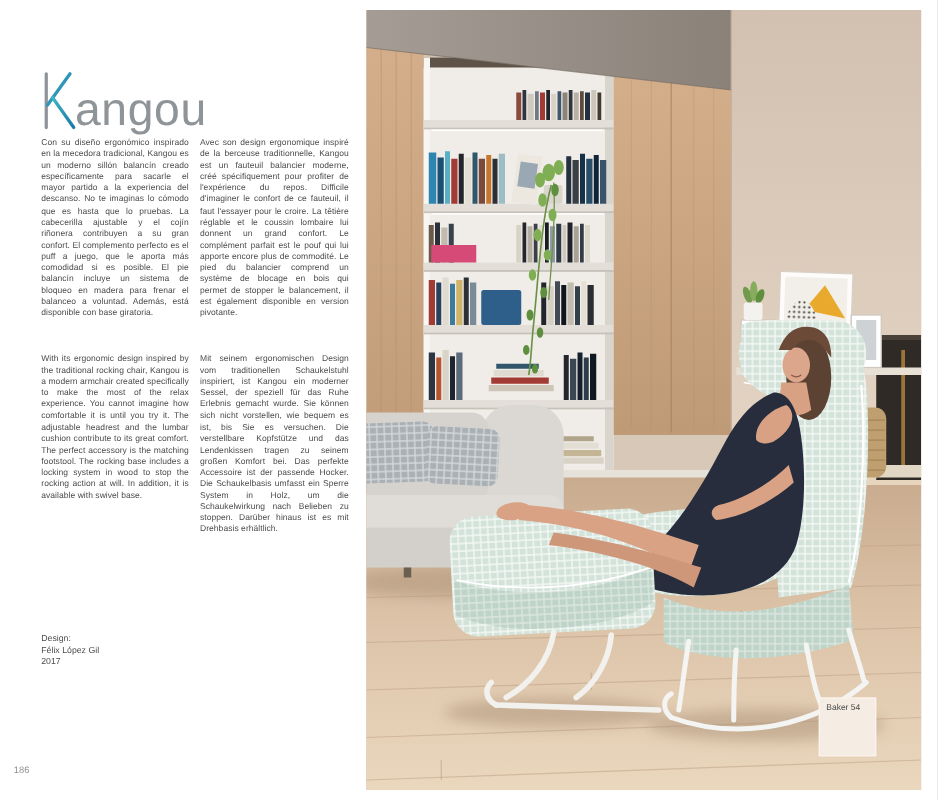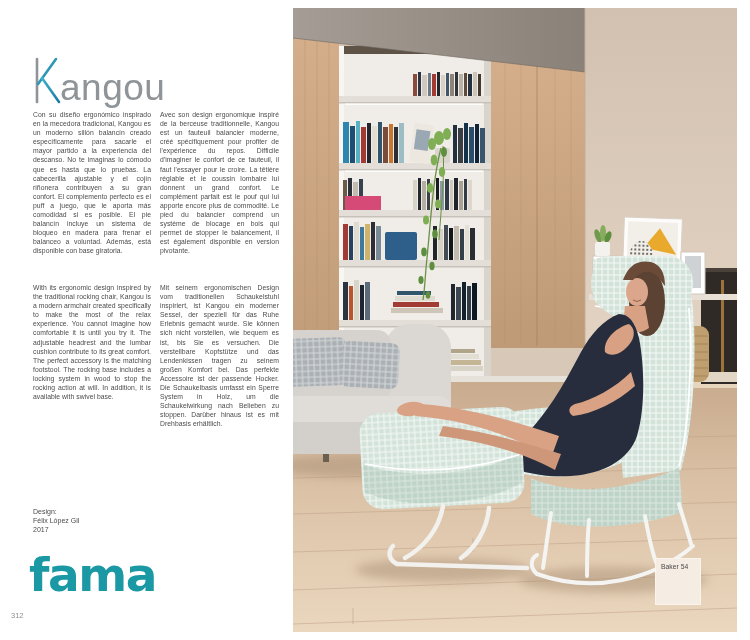--- a/index.html
+++ b/index.html
@@ -38,23 +38,22 @@
   <div class="para" style="left:160px;top:110px;width:119px">Avec son design ergonomique inspiré de la berceuse traditionnelle, Kangou est un fauteuil balancier moderne, créé spécifiquement pour profiter de l'expérience du repos. Difficile d'imaginer le confort de ce fauteuil, il faut l'essayer pour le croire. La têtière réglable et le coussin lombaire lui donnent un grand confort. Le complément parfait est le pouf qui lui apporte encore plus de commodité. Le pied du balancier comprend un système de blocage en bois qui permet de stopper le balancement, il est également disponible en version pivotante.</div>
   <div class="para" style="left:33px;top:283px;width:118px">With its ergonomic design inspired by the traditional rocking chair, Kangou is a modern armchair created specifically to make the most of the relax experience. You cannot imagine how comfortable it is until you try it. The adjustable headrest and the lumbar cushion contribute to its great comfort. The perfect accessory is the matching footstool. The rocking base includes a locking system in wood to stop the rocking action at will. In addition, it is available with swivel base.</div>
   <div class="para" style="left:160px;top:283px;width:119px">Mit seinem ergonomischen Design vom traditionellen Schaukelstuhl inspiriert, ist Kangou ein moderner Sessel, der speziell für das Ruhe Erlebnis gemacht wurde. Sie können sich nicht vorstellen, wie bequem es ist, bis Sie es versuchen. Die verstellbare Kopfstütze und das Lendenkissen tragen zu seinem großen Komfort bei. Das perfekte Accessoire ist der passende Hocker. Die Schaukelbasis umfasst ein Sperre System in Holz, um die Schaukelwirkung nach Belieben zu stoppen. Darüber hinaus ist es mit Drehbasis erhältlich.</div>
 
   <div class="credit">
     <div>Design:</div>
     <div>Félix López Gil</div>
     <div>2017</div>
   </div>
 
-  <div class="fama">fama</div>
-
-  <div class="pagenum">312</div>
+
+  <div class="pagenum">186</div>
 
   <div class="photo">
     <svg width="444" height="624" viewBox="0 0 444 624">
       <defs>
         <linearGradient id="gWall" x1="0" y1="0" x2="0" y2="1">
           <stop offset="0" stop-color="#d2c1b1"></stop>
             <stop offset="1" stop-color="#e5d5c4"></stop>
         </linearGradient>
         <linearGradient id="gCeil" x1="0" y1="0" x2="1" y2="0">
           <stop offset="0" stop-color="#a59d95"></stop>

